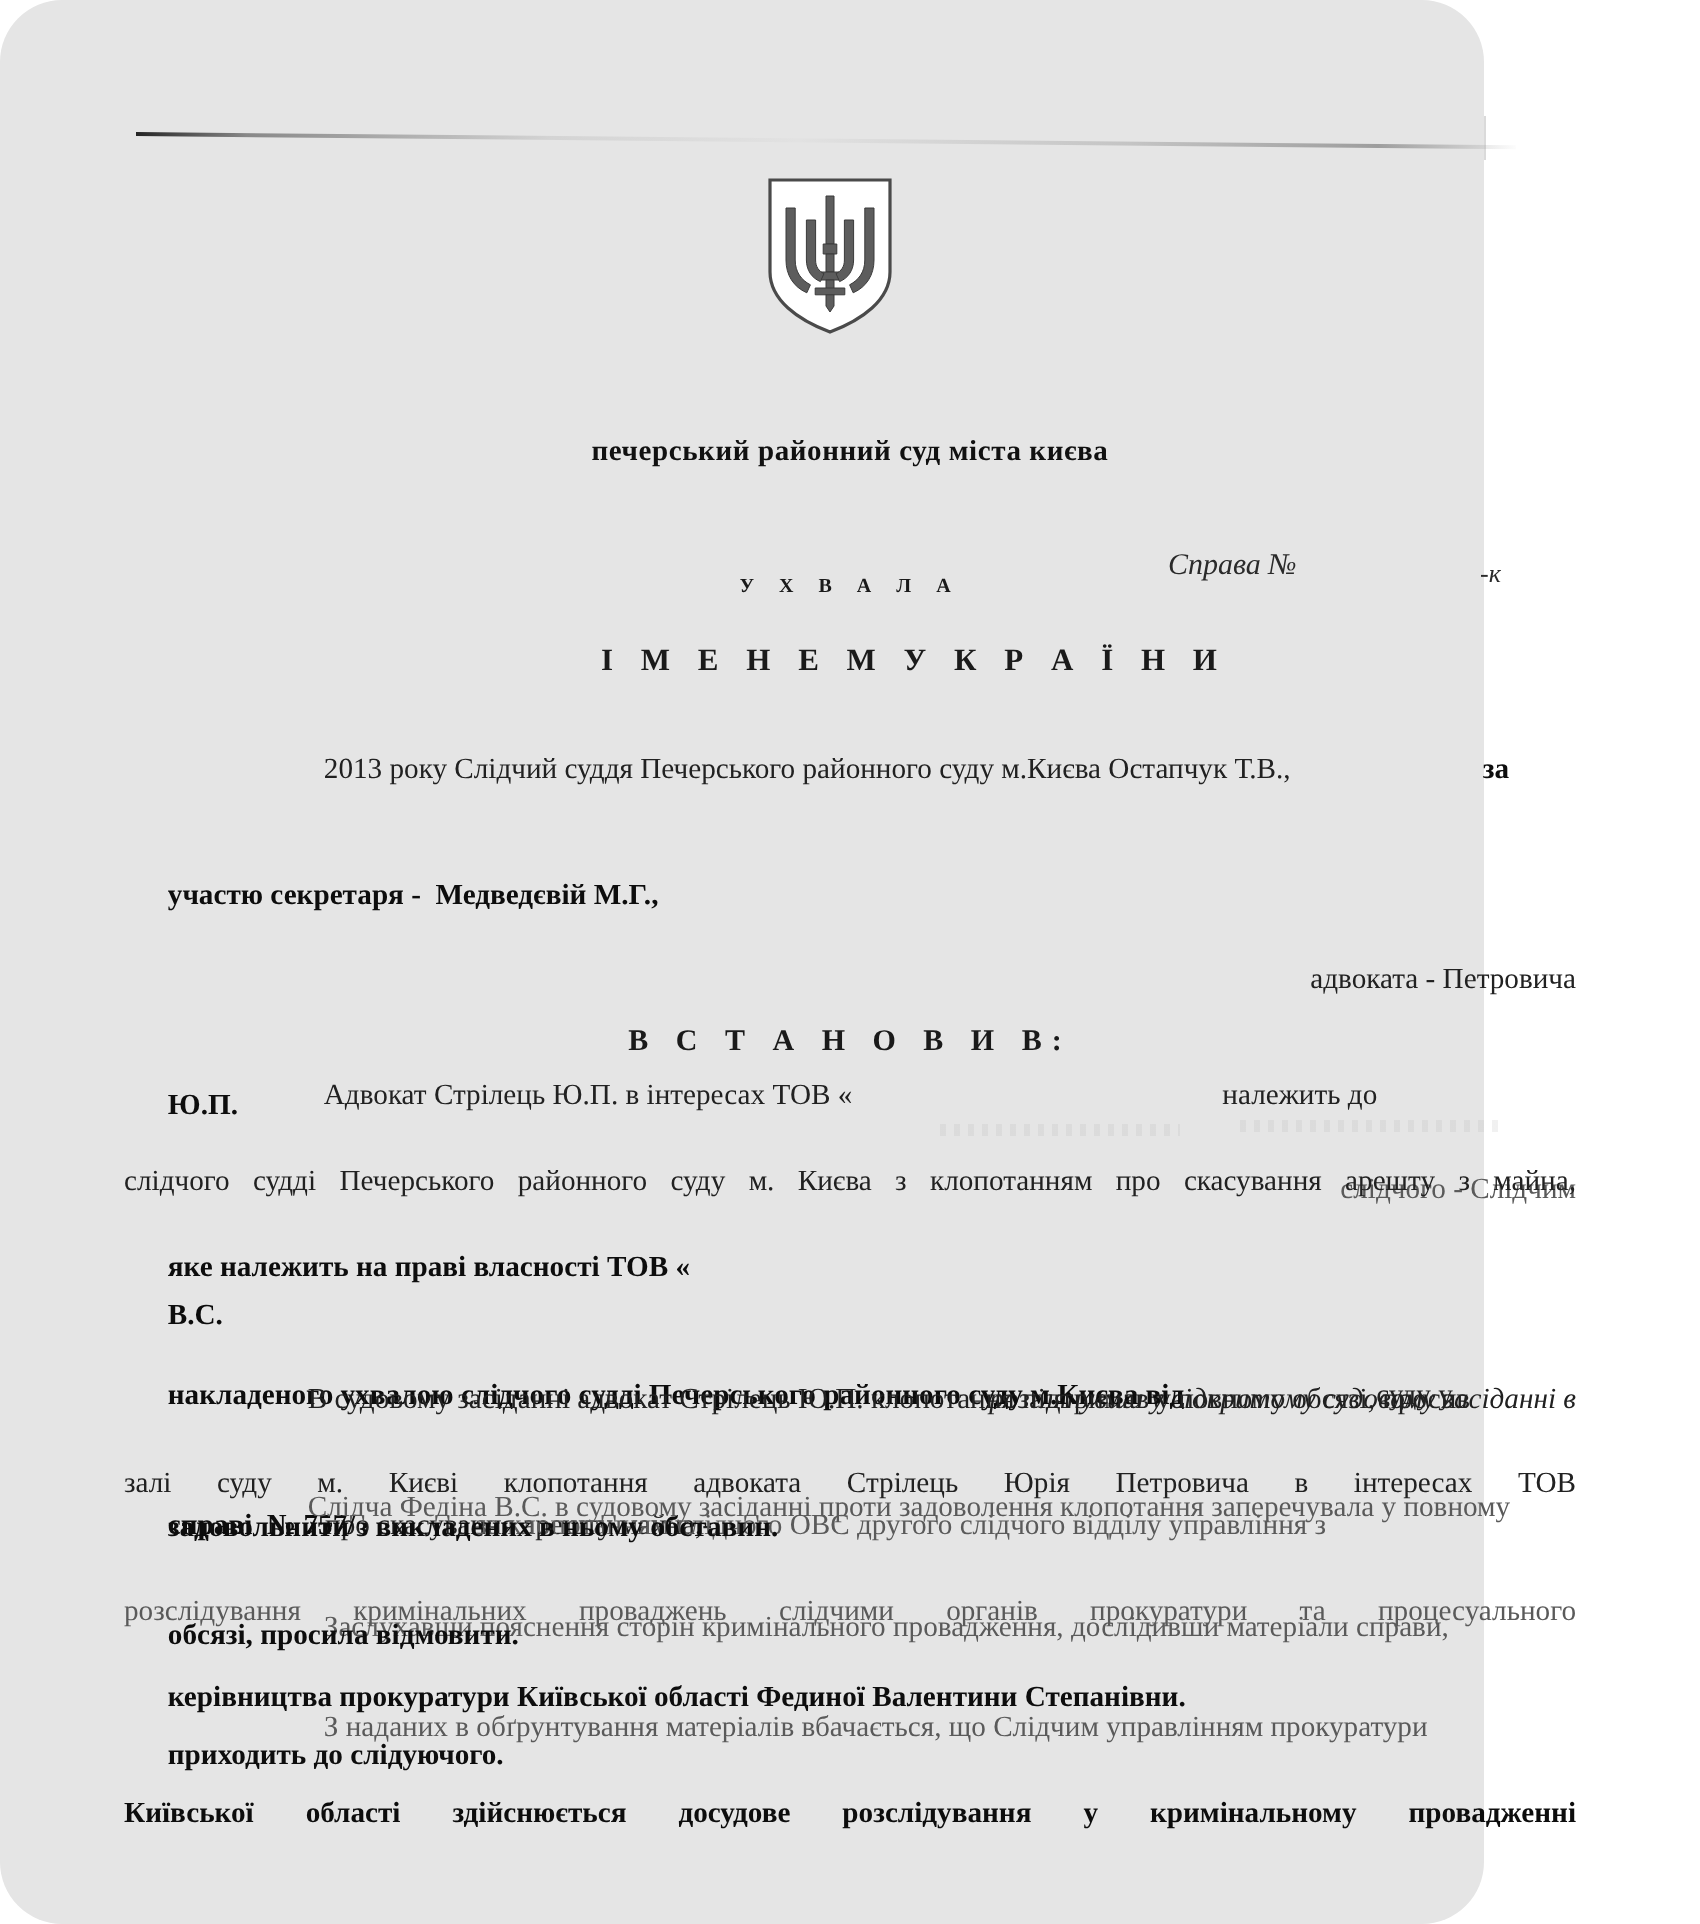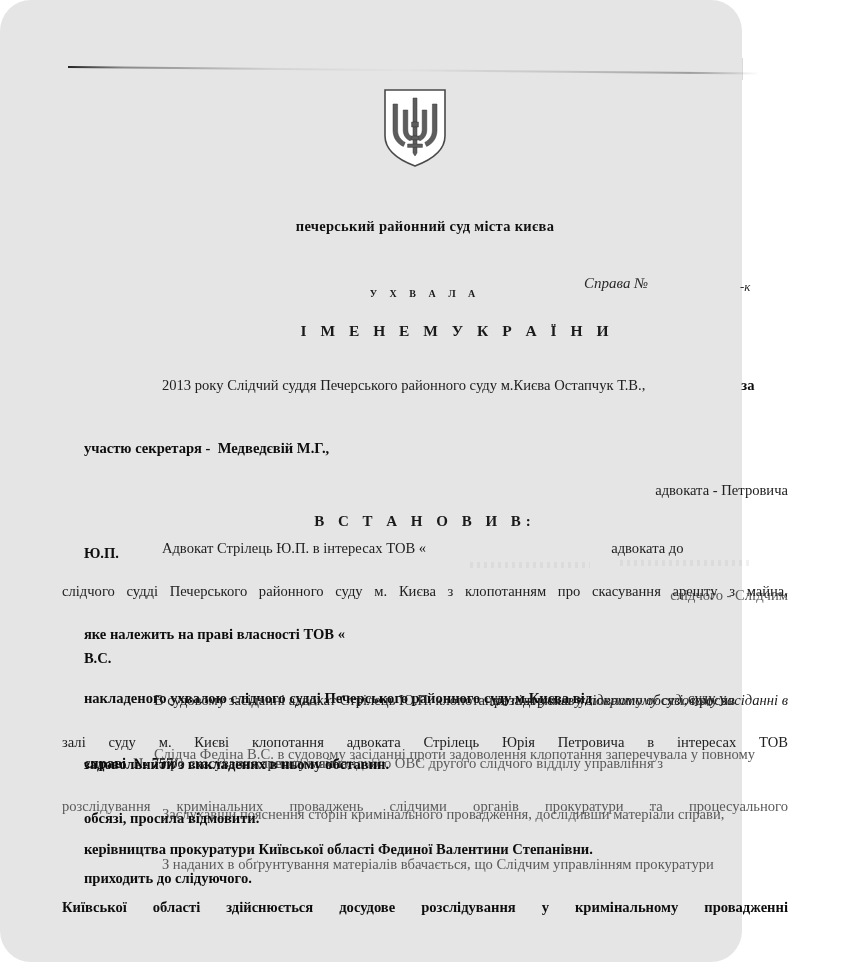--- a/index.html
+++ b/index.html
@@ -244,21 +244,21 @@
       <span>розглянувши у відкритому судовому засіданні в</span>
     </span>
     <span class="line-just">залі суду м. Києві клопотання адвоката Стрілець Юрія Петровича в інтересах ТОВ</span>
     <span class="line-left" style="padding-left:92px;">› про скасування арешту майна,-</span>
   </div>
 
   <div class="title-vstanovyv">В С Т А Н О В И В:</div>
 
   <div class="body-block" style="top:516px;">
     <span class="line-left">
-      <span style="display:inline-block;width:78px;"></span><span>Адвокат Стрілець Ю.П. в інтересах ТОВ «</span><span class="gap-redact"></span><span>адвоката до</span>
+      <span style="display:inline-block;width:78px;"></span><span>Адвокат Стрілець Ю.П. в інтересах ТОВ «</span><span class="gap-redact"></span><span>належить до</span>
     </span>
     <span class="line-just">слідчого судді Печерського районного суду м. Києва з клопотанням про скасування арешту з майна,</span>
     <span class="line-left">
       <span class="heavy">яке належить на праві власності ТОВ «</span>
     </span>
     <span class="line-left">
       <span class="heavy">накладеного ухвалою слідчого судді Печерського районного суду м.Києва від</span><span class="gap-wide"></span><span>суду у</span>
     </span>
     <span class="line-left">
       <span class="heavy">справі  № 757/</span><span class="gap-med"></span><span class="faint">за клопотанням слідчого ОВС другого слідчого відділу управління з</span>

